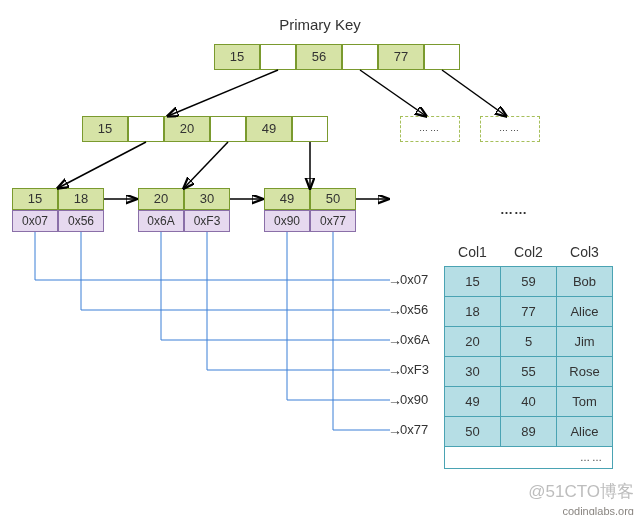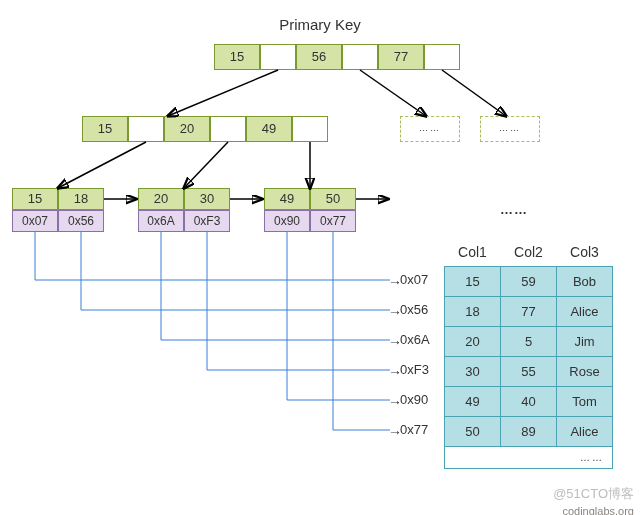--- a/index.html
+++ b/index.html
@@ -33,21 +33,21 @@
   .ptr-label { position:absolute; font-size:13px; color:#333; }
   .arrow-r { position:absolute; font-size:14px; color:#333; }
   .data-table { position:absolute; border-collapse:collapse; }
   .data-table th { font-weight:normal; padding:6px 0; font-size:14px; color:#333; }
   .data-table td {
     border:1px solid #4aa3b3; background:#b6dee5; width:56px; height:30px;
     text-align:center; font-size:13px;
   }
   .data-table tr.empty td { background:#fff; height:22px; text-align:right; padding-right:8px; font-size:10px; letter-spacing:2px; }
   .watermark { position:absolute; right:6px; bottom:-2px; font-size:11px; color:#898580; }
-  .watermark2 { position:absolute; right:6px; bottom:12px; font-size:13px; color:#bdbdbd; }
+  .watermark2 { position:absolute; right:6px; bottom:12px; font-size:17px; color:#bdbdbd; }
   svg.lines { position:absolute; top:0; left:0; pointer-events:none; }
   svg.lines path, svg.lines line { stroke:#000; stroke-width:1.5; fill:none; }
   svg.lines .blue { stroke:#3b7fd6; stroke-width:1; }
   .arrowhead { fill:#000; }
 </style>
 </head>
 <body>
 
 <div class="title">Primary Key</div>
 

